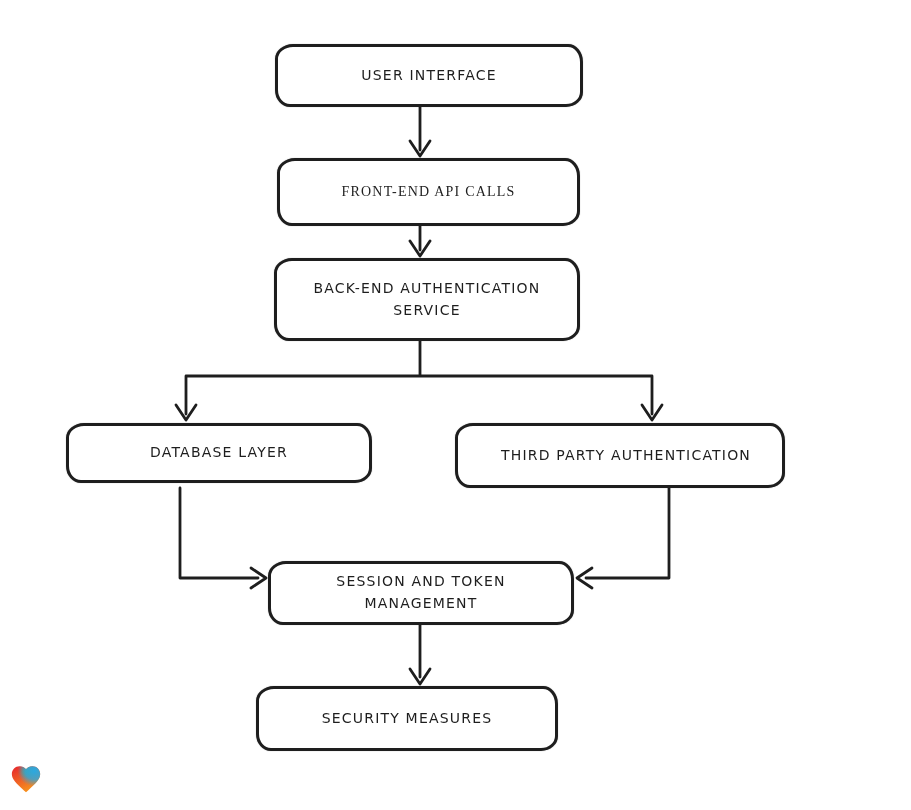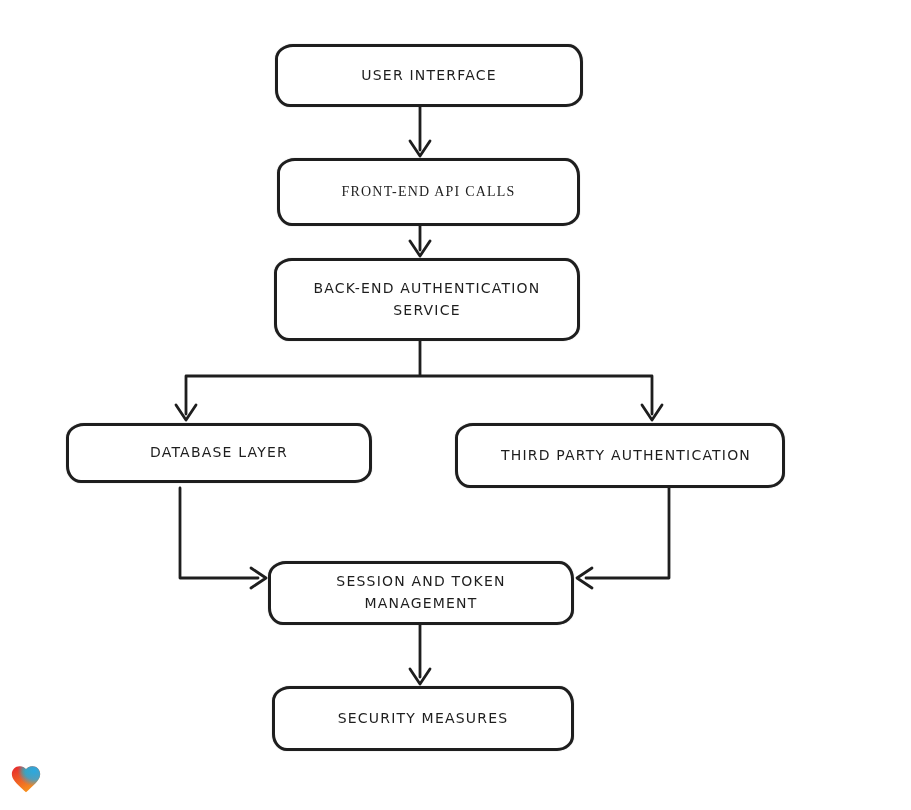--- a/index.html
+++ b/index.html
@@ -90,21 +90,21 @@
   </div>
 
   <div class="node" style="left:455px; top:423px; width:330px; height:65px;padding-left:12px;">
     <span class="label">THIRD PARTY AUTHENTICATION</span>
   </div>
 
   <div class="node" style="left:268px; top:541px; width:306px; height:64px;margin-top:20px;">
     <span class="label label-wrap-220">SESSION AND TOKEN MANAGEMENT</span>
   </div>
 
-  <div class="node" style="left:272px; top:686px; width:302px; height:65px;">
+  <div class="node" style="left:256px; top:686px; width:302px; height:65px;">
     <span class="label">SECURITY MEASURES</span>
   </div>
 
   <div class="logo">
     <svg width="34" height="34" viewBox="0 0 24 24">
       <defs>
         <linearGradient id="hgBase" x1="0" y1="0" x2="0.55" y2="1">
           <stop offset="0" stop-color="#e6242e"></stop>
           <stop offset="1" stop-color="#f7941d"></stop>
         </linearGradient>

